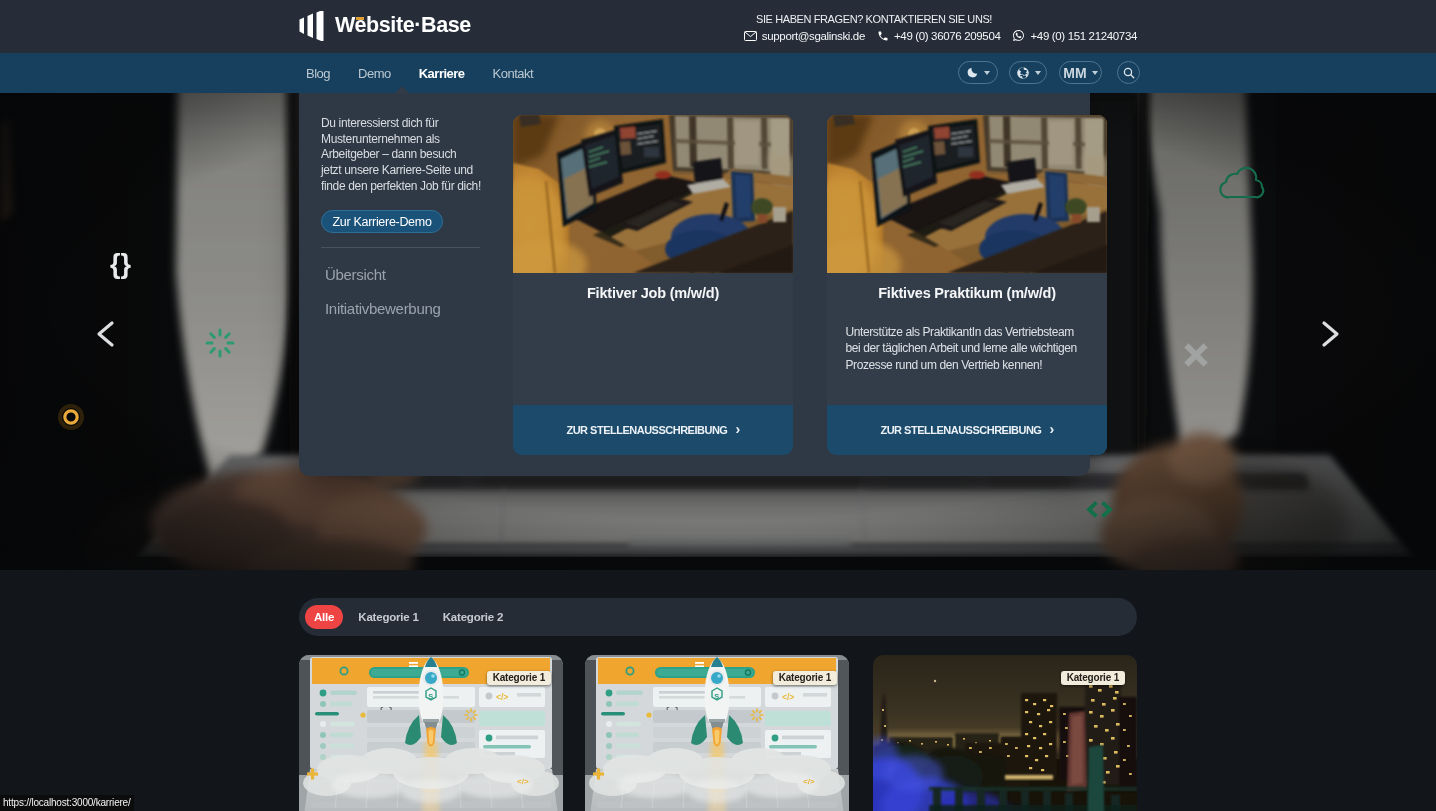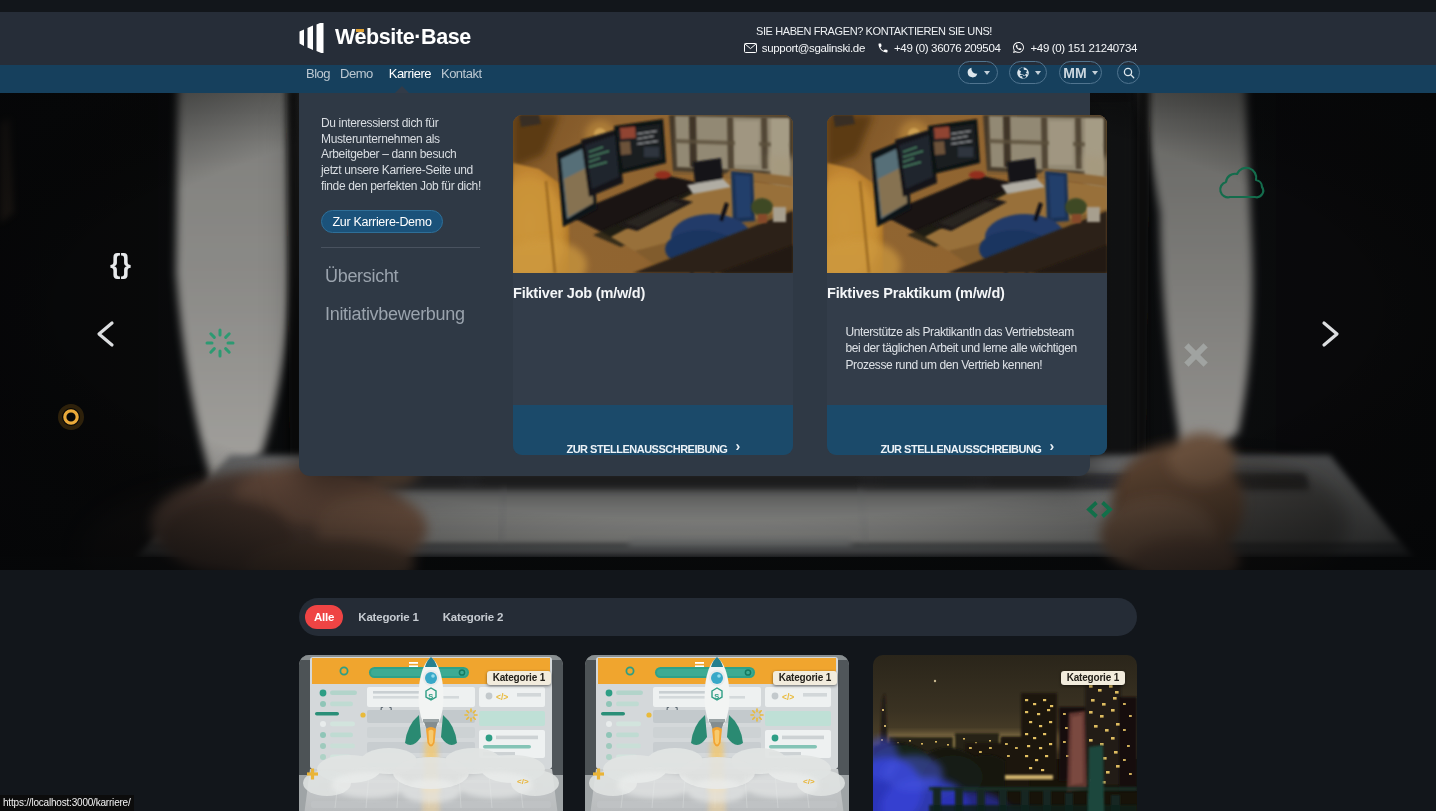--- a/index.html
+++ b/index.html
@@ -1,35 +1,35 @@
 <!DOCTYPE html>
 <html lang="de"><head>
 <meta charset="utf-8">
 <title>Karriere</title>
 <style>
   * { margin:0; padding:0; box-sizing:border-box; }
   html,body { width:1436px; height:811px; overflow:hidden; background:#12161b;
     font-family:"Liberation Sans", sans-serif; }
 
   
-  #topbar { position:absolute; left:0; top:12px; width:1436px; height:53px; background:#262d38; z-index:30;text-decoration:underline; }
+  #topbar { position:absolute; left:0; top:0; width:1436px; height:53px; background:#262d38; z-index:30;text-decoration:underline; }
   #logo { position:absolute; left:299px; top:11px; height:30px; display:flex; align-items:center; }
   #logotext { color:#fff; font-size:21.5px; font-weight:bold; letter-spacing:-0.4px; margin-left:8px; position:relative; top:-1px; }
   #contact { position:absolute; left:756px; top:13px; width:381px; height:40px; }
   #contact .l1 { font-size:11px; letter-spacing:-0.4px; white-space:nowrap; color:#edf0f3; }
   #contact .l2 { position:absolute; right:0; top:16px; font-size:11.5px; letter-spacing:-0.35px; display:flex; align-items:center; color:#f4f6f8; white-space:nowrap; }
   #contact .l2 .it { display:flex; align-items:center; margin-right:12px; }
   #contact .l2 .it:last-child { margin-right:0;text-align:right; }
   #contact .l2 svg { margin-right:5px; }
 
   
   #navbar { position:absolute; left:0; top:53px; width:1436px; height:40px; background:#16405d; z-index:29; }
-  #navlinks { position:absolute; left:306px; top:0; height:40px; display:flex; align-items:center; gap:10px; }
+  #navlinks { position:absolute; left:306px; top:0; height:40px; display:flex; align-items:center; gap:28px; }
   #navlinks a { color:#bcc8d1; font-size:13px; letter-spacing:-0.5px; text-decoration:none; }
-  #navlinks a.active { color:#ffffff; font-weight:normal;margin-left:6px; }
+  #navlinks a.active { color:#ffffff; font-weight:bold; }
   #navbtns { position:absolute; left:958px; top:61px; display:flex; align-items:center; z-index:33; }
   .pill { height:23px; border:1px solid #50748f; border-radius:12px; display:flex; align-items:center;
           justify-content:center; color:#ccd7df; }
   .caret { width:0; height:0; border-left:3.5px solid transparent; border-right:3.5px solid transparent;
            border-top:4.5px solid #c3cfd8; margin-left:5px; }
   #notch { position:absolute; left:395px; top:86px; width:0; height:0; z-index:31;
     border-left:7px solid transparent; border-right:7px solid transparent; border-bottom:7px solid #323b48; }
 
   
   #hero { position:absolute; left:0; top:93px; width:1436px; height:477px; background:#0b0d0f; overflow:hidden; }
@@ -37,32 +37,32 @@
 
   
   #panel { position:absolute; left:299px; top:93px; width:791px; height:383px; background:#2f3945;
     border-radius:0 0 11px 11px; z-index:20; box-shadow:0 14px 34px rgba(0,0,0,0.5); }
   #pleft { position:absolute; left:22px; top:23px; width:180px; }
   #pleft .txt { color:#d9dde2; font-size:12px; letter-spacing:-0.35px; line-height:15.7px; }
   #demobtn { position:absolute; left:0; top:94px; width:122px; height:23px; background:#1b527a; border:1px solid #2e6f98;
     color:#fff; font-size:12.5px; letter-spacing:-0.3px; border-radius:12px; display:flex; align-items:center; justify-content:center; }
   #psep { position:absolute; left:0; top:131px; width:159px; border-top:1px solid #49525f; }
   #plinks { position:absolute; left:4px; top:139px; }
-  #plinks a { display:block; color:#9aa3ad; font-size:18px; letter-spacing:-0.3px; text-decoration:none; margin-top:11px; }
+  #plinks a { display:block; color:#9aa3ad; font-size:15px; letter-spacing:-0.3px; text-decoration:none; margin-top:11px; }
   #plinks a+a { margin-top:17px; }
 
   .jobcard { position:absolute; top:22px; width:280px; height:340px; background:#333d4a; border-radius:9px;
     overflow:hidden; }
   .jobcard .img { position:absolute; left:0; top:0; width:280px; height:158px; }
   .jobcard .title { position:absolute; left:0; top:170px; width:280px; color:#f4f6f8; font-size:14.5px;
-    letter-spacing:-0.2px; font-weight:bold; }
+    letter-spacing:-0.2px; font-weight:bold; text-align:center; }
   .jobcard .desc { position:absolute; left:18.5px; top:209px; width:248px; color:#dde1e6; font-size:12px;
     letter-spacing:-0.4px; line-height:16.3px; }
   .jobcard .foot { position:absolute; left:0; top:290px; width:280px; height:50px; background:#1b4a6a;
-    color:#ecf2f7; display:flex; align-items:flex-end; justify-content:center; font-size:11px; font-weight:bold;
+    color:#ecf2f7; display:flex; align-items:center; justify-content:center; font-size:11px; font-weight:bold;
     letter-spacing:-0.5px; }
   .jobcard .foot .chv { font-size:14px; font-weight:bold; margin-left:8px; position:relative; top:-1px; }
 
   
   #bottom { position:absolute; left:0; top:570px; width:1436px; height:241px; background:#12161b; }
   #filterbar { position:absolute; left:299px; top:28px; width:838px; height:38px; background:#252c36;
     border-radius:19px; display:flex; align-items:center; padding:0 6px; }
   .fpill { font-size:11.5px; font-weight:bold; letter-spacing:-0.2px; color:#c6cbd1; }
   .fpill.active { background:#ef4444; color:#fff; border-radius:13px; padding:6px 9px; }
   .gcard { position:absolute; top:85px; width:264px; height:200px; border-radius:10px; overflow:hidden; }

